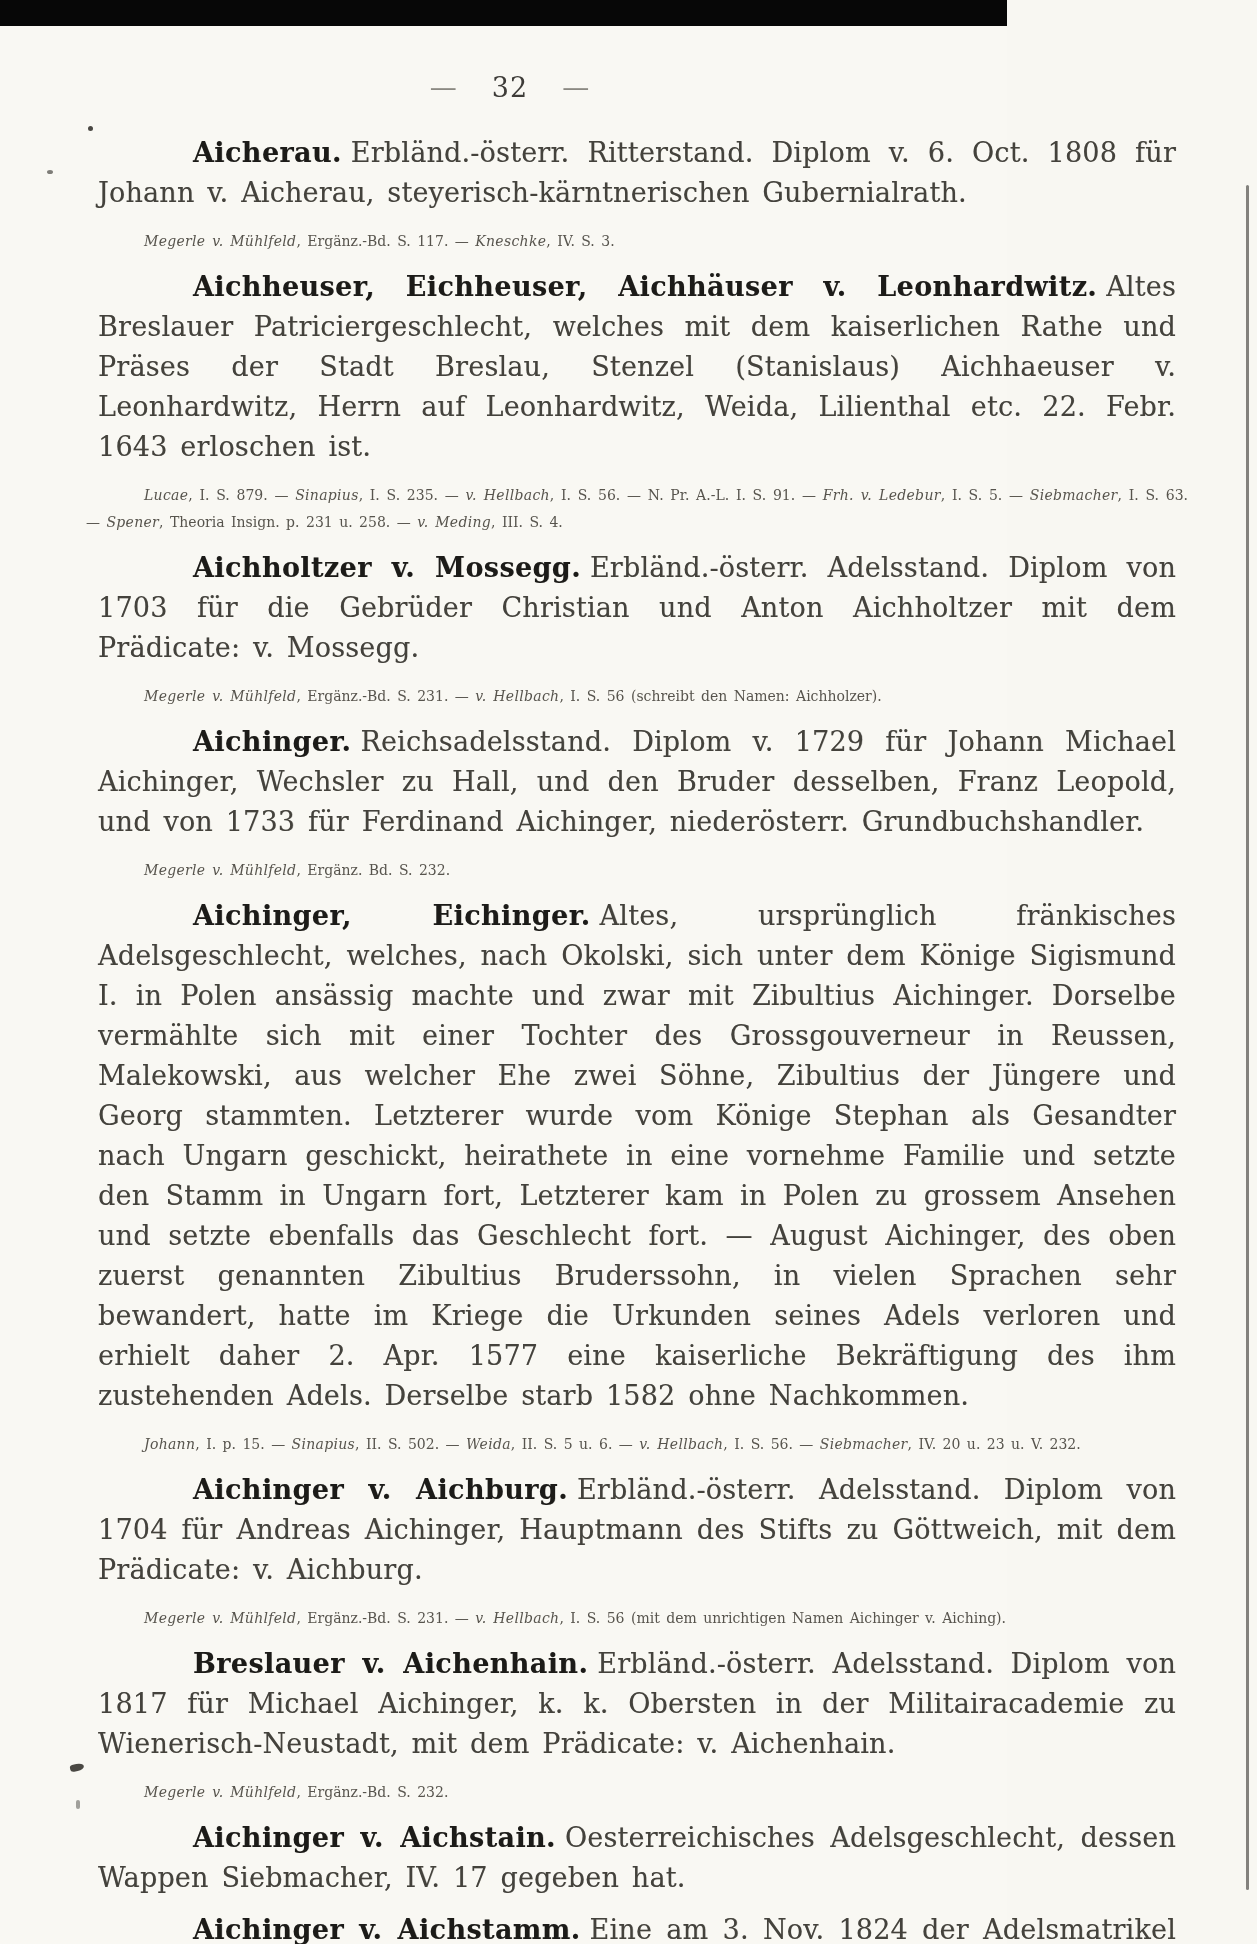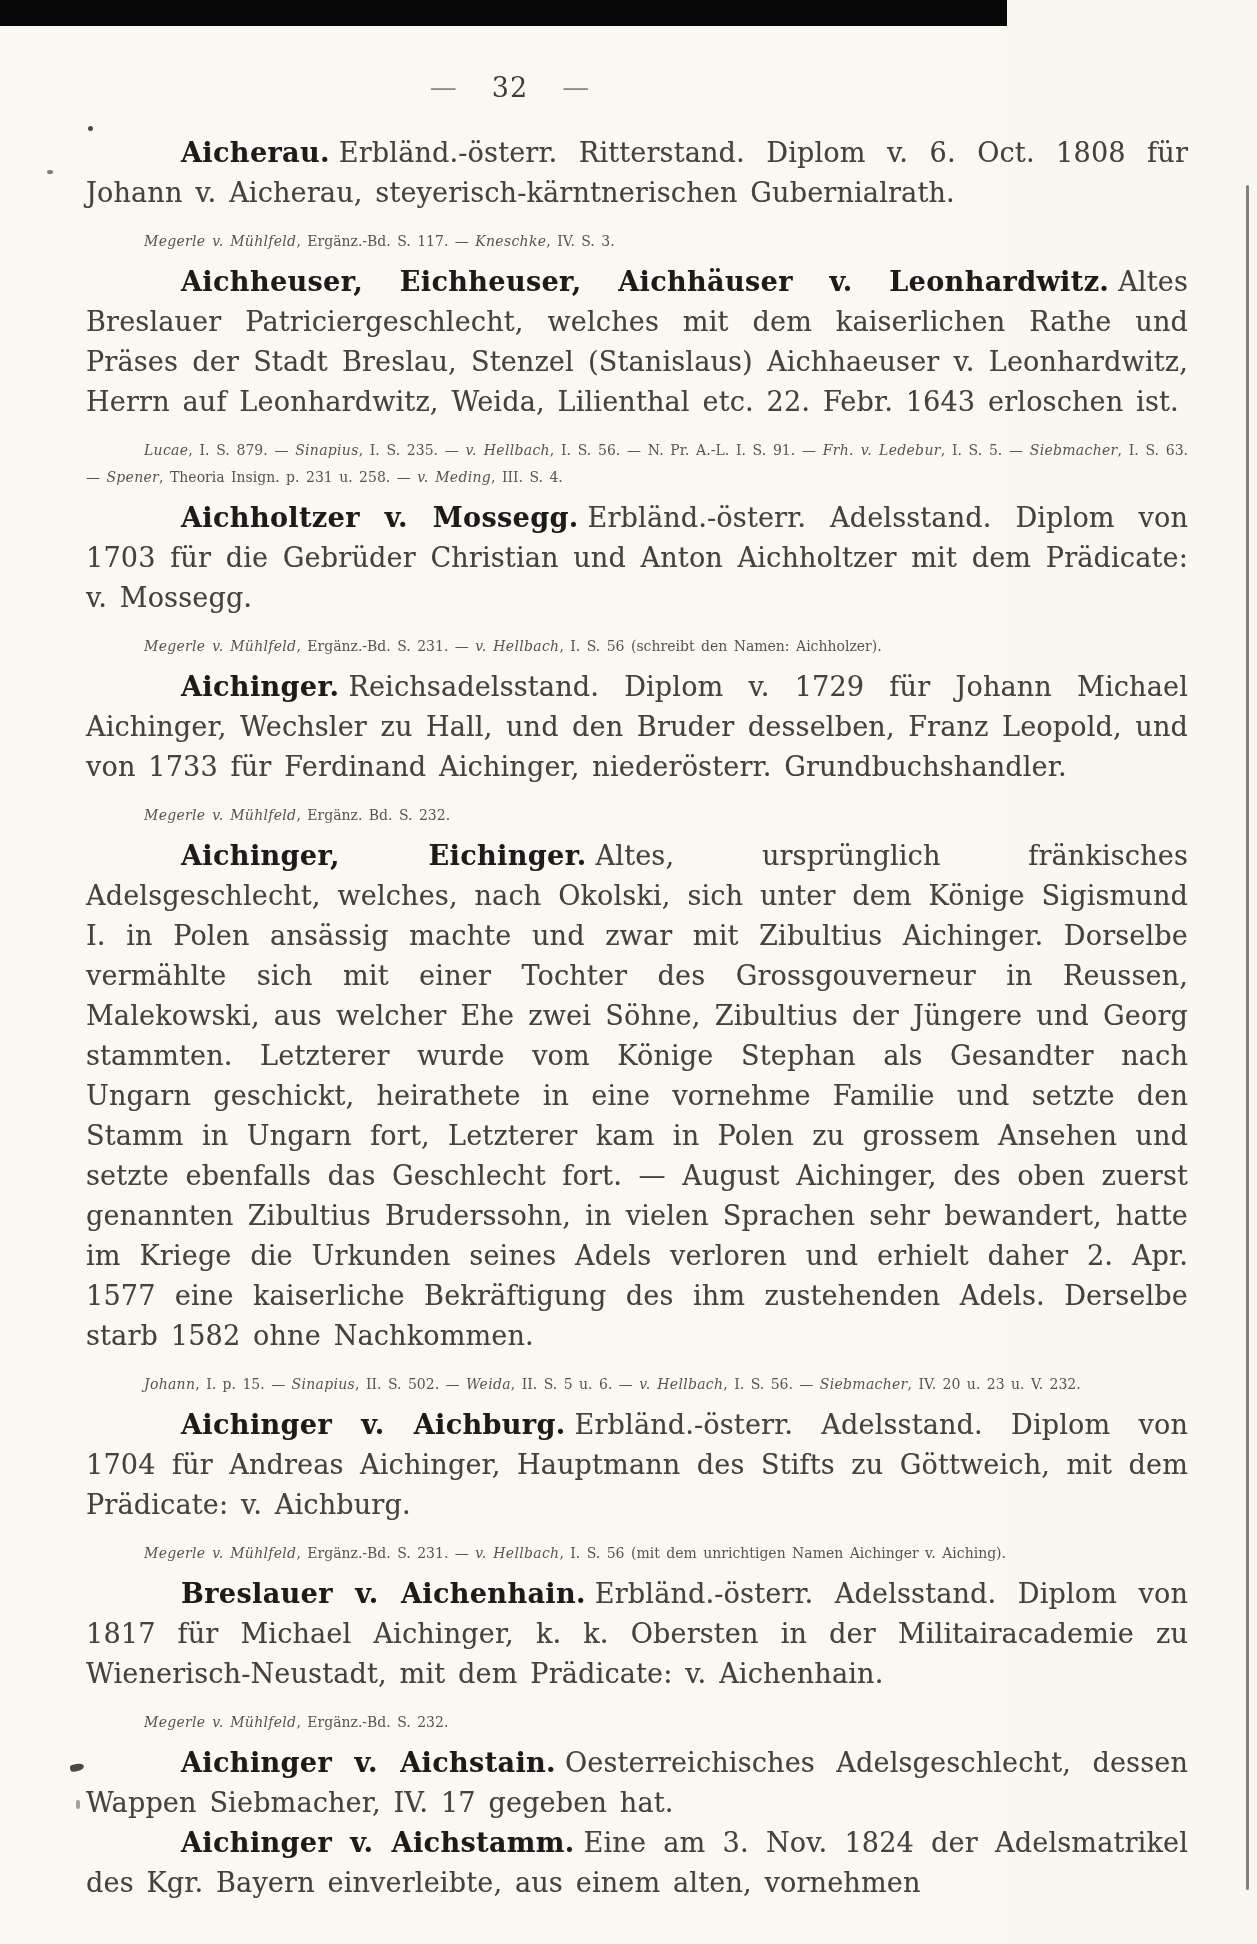--- a/index.html
+++ b/index.html
@@ -34,21 +34,21 @@
     letter-spacing: 1px;
   }
   .page-header .dash { color: #8b8982; margin: 0 34px; }
   .page-header .page-number { color: #3e3c38; }
   .text-block {
     margin: 30px 70px 0 86px;
     width: 1102px;
     color: #44423c;
   }
   .entry-body {
-    margin: 0;
+    margin: 12px;
     font-size: 27px;
     line-height: 40px;
     text-align: justify;
     text-indent: 95px;
     word-spacing: 4px;
     letter-spacing: 0.2px;
     text-shadow: 0.3px 0.3px 0 rgba(70,68,62,0.35);
   }
   .entry-name {
     font-weight: 700;

